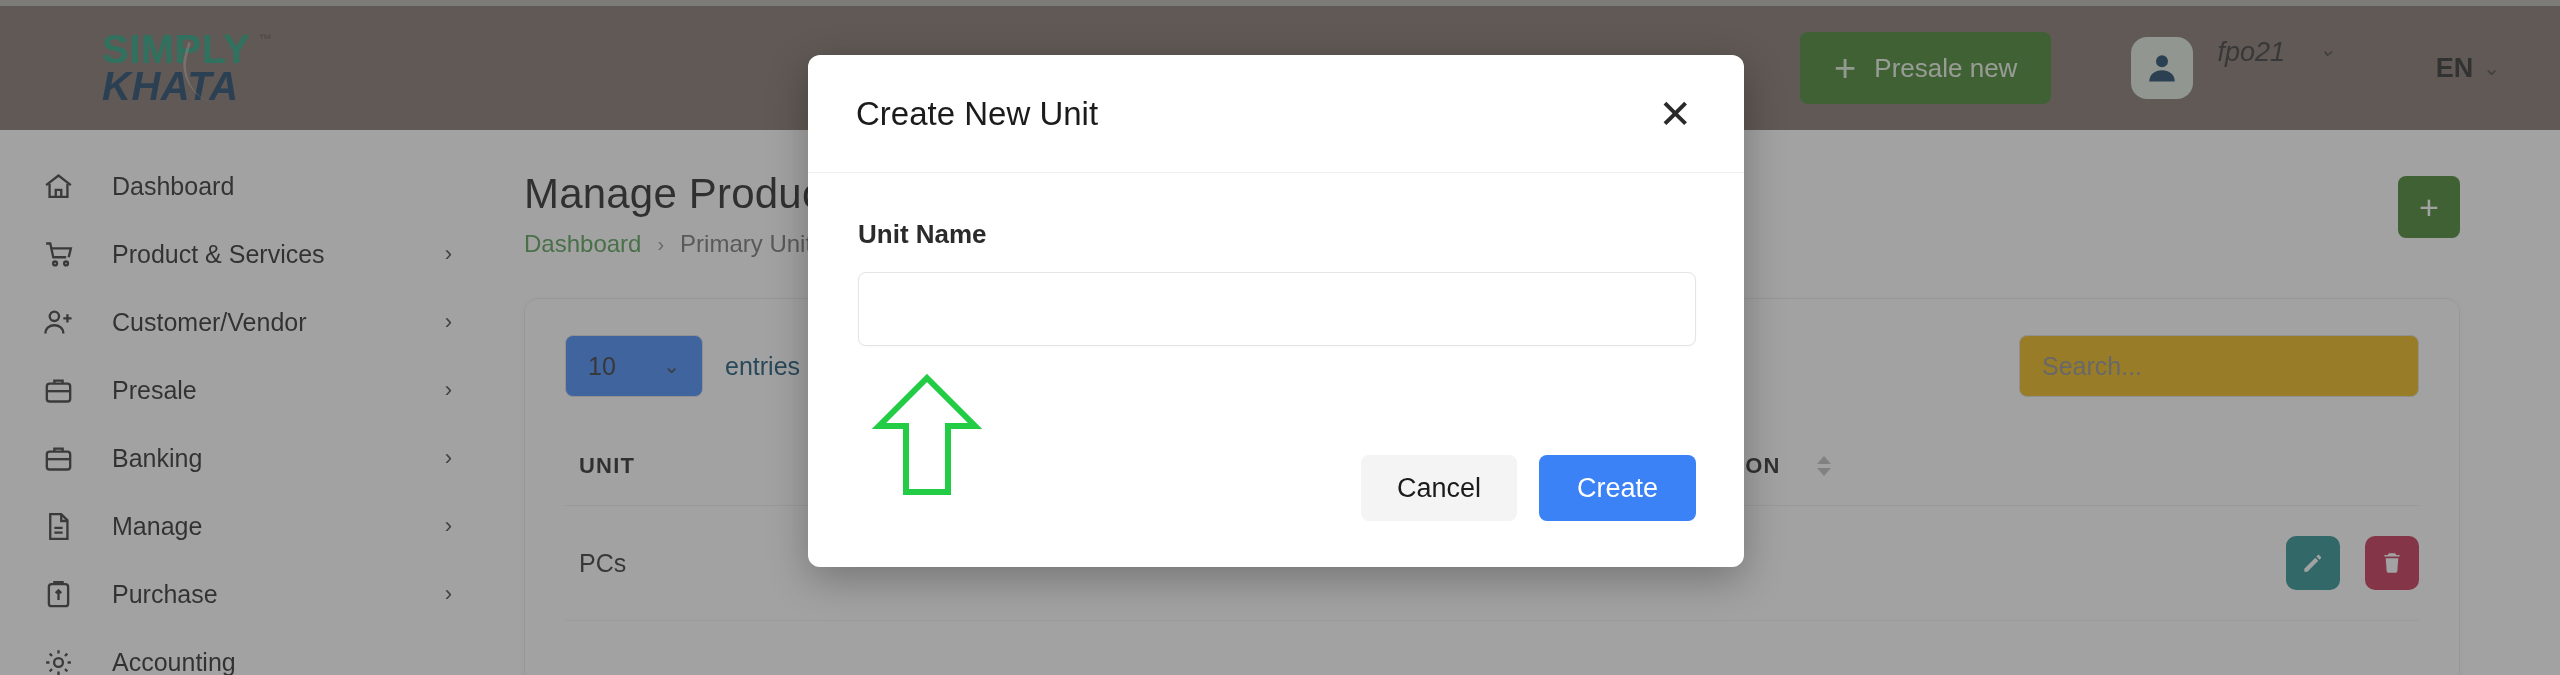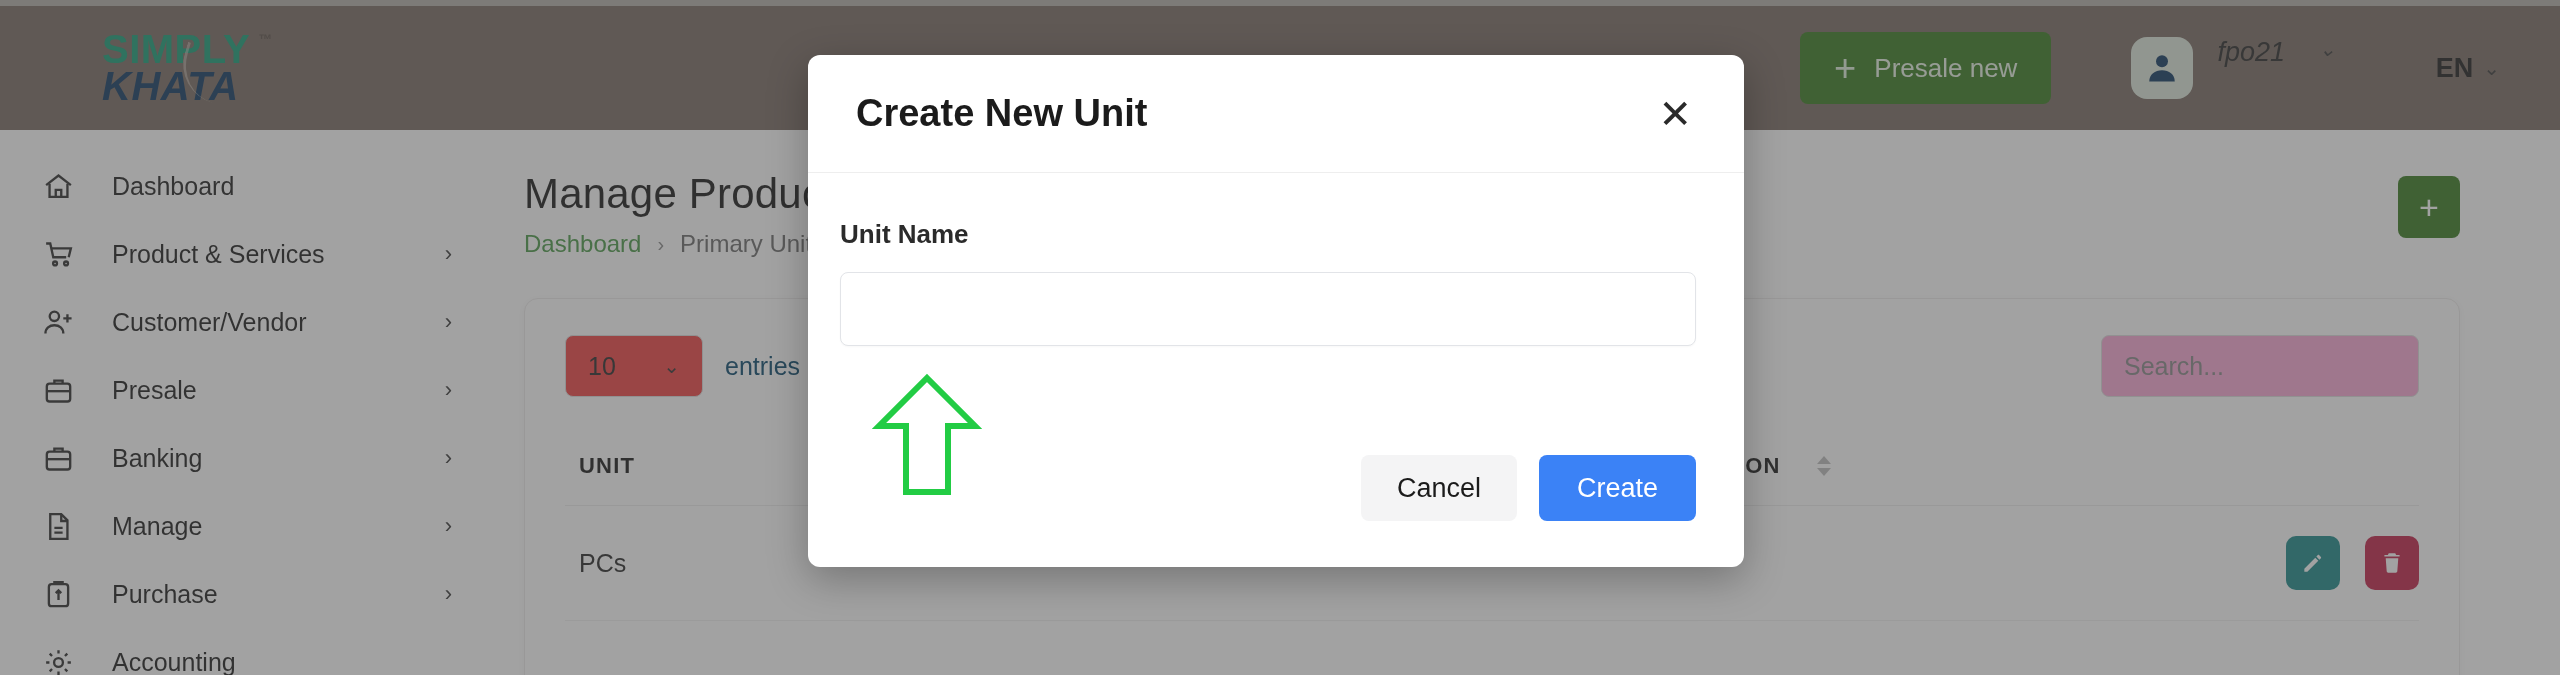--- a/index.html
+++ b/index.html
@@ -139,30 +139,30 @@
     box-shadow: 0 2px 10px rgba(0,0,0,.05);
     height: 420px;
     padding: 36px 40px 0 40px;
   }
   .card-toolbar { display: flex; align-items: center; }
   .entries { display: flex; align-items: center; gap: 22px; }
   .select-box {
     display: flex; align-items: center; justify-content: space-between; gap: 26px;
     border: 1px solid #dcdcdc; border-radius: 8px;
     height: 62px; padding: 8px 22px; min-width: 138px;
-    font-size: 25px; color: #2b2b2b; background: #ef4444; cursor: pointer;
+    font-size: 25px; color: #2b2b2b; background: #3b82f6; cursor: pointer;
   }
   .select-box .caret { font-size: 20px; color: #333; }
   .entries-label { font-size: 25px; color: #0c4a6e; }
   .search-input {
     margin-left: auto;
-    width: 318px; height: 62px;
+    width: 400px; height: 62px;
     border: 1px solid #dcdcdc; border-radius: 8px;
     padding: 0 22px; font-size: 25px; color: #444;
-    font-family: "Liberation Sans", sans-serif; background: #f9a8d4;
+    font-family: "Liberation Sans", sans-serif; background: #eab308;
   }
   .search-input::placeholder { color: #8b8b8b; }
 
   table.data { width: 100%; border-collapse: collapse; margin-top: 38px; }
   table.data th {
     text-align: left; font-size: 22px; color: #1b1b1b;
     letter-spacing: 1.2px; padding: 18px 0 26px 14px;
     border-bottom: 1px solid #ededed;
     font-weight: bold;
   }
@@ -201,27 +201,27 @@
     width: 936px; height: 512px;
     background: #ffffff;
     border-radius: 12px;
     box-shadow: 0 12px 40px rgba(0,0,0,.28);
     display: flex; flex-direction: column;
   }
   .modal-head {
     height: 118px; display: flex; align-items: center;
     padding: 0 48px; border-bottom: 1px solid #eeeeee;
   }
-  .modal-title { font-size: 38px; font-weight: bold; color: #1b1b1b; }
+  .modal-title { font-size: 33px; font-weight: normal; color: #1b1b1b; }
   .modal-close {
     margin-left: auto; background: none; border: none; cursor: pointer;
     font-size: 40px; line-height: 1; color: #2a2a2a; font-weight: 300;
     padding: 0 4px;
   }
-  .modal-body { padding: 46px 48px 0 32px; flex: 1; }
+  .modal-body { padding: 46px 48px 0 50px; flex: 1; }
   .field-label { font-size: 26px; font-weight: bold; color: #2b2b2b; margin-bottom: 22px; }
   .field-input {
     width: 100%; height: 74px;
     border: 1px solid #e2e4e8; border-radius: 8px;
     padding: 0 22px; font-size: 26px; color: #222;
     font-family: "Liberation Sans", sans-serif;
     background: #fff;
     box-shadow: 0 1px 2px rgba(0,0,0,.03);
   }
   .modal-foot {

